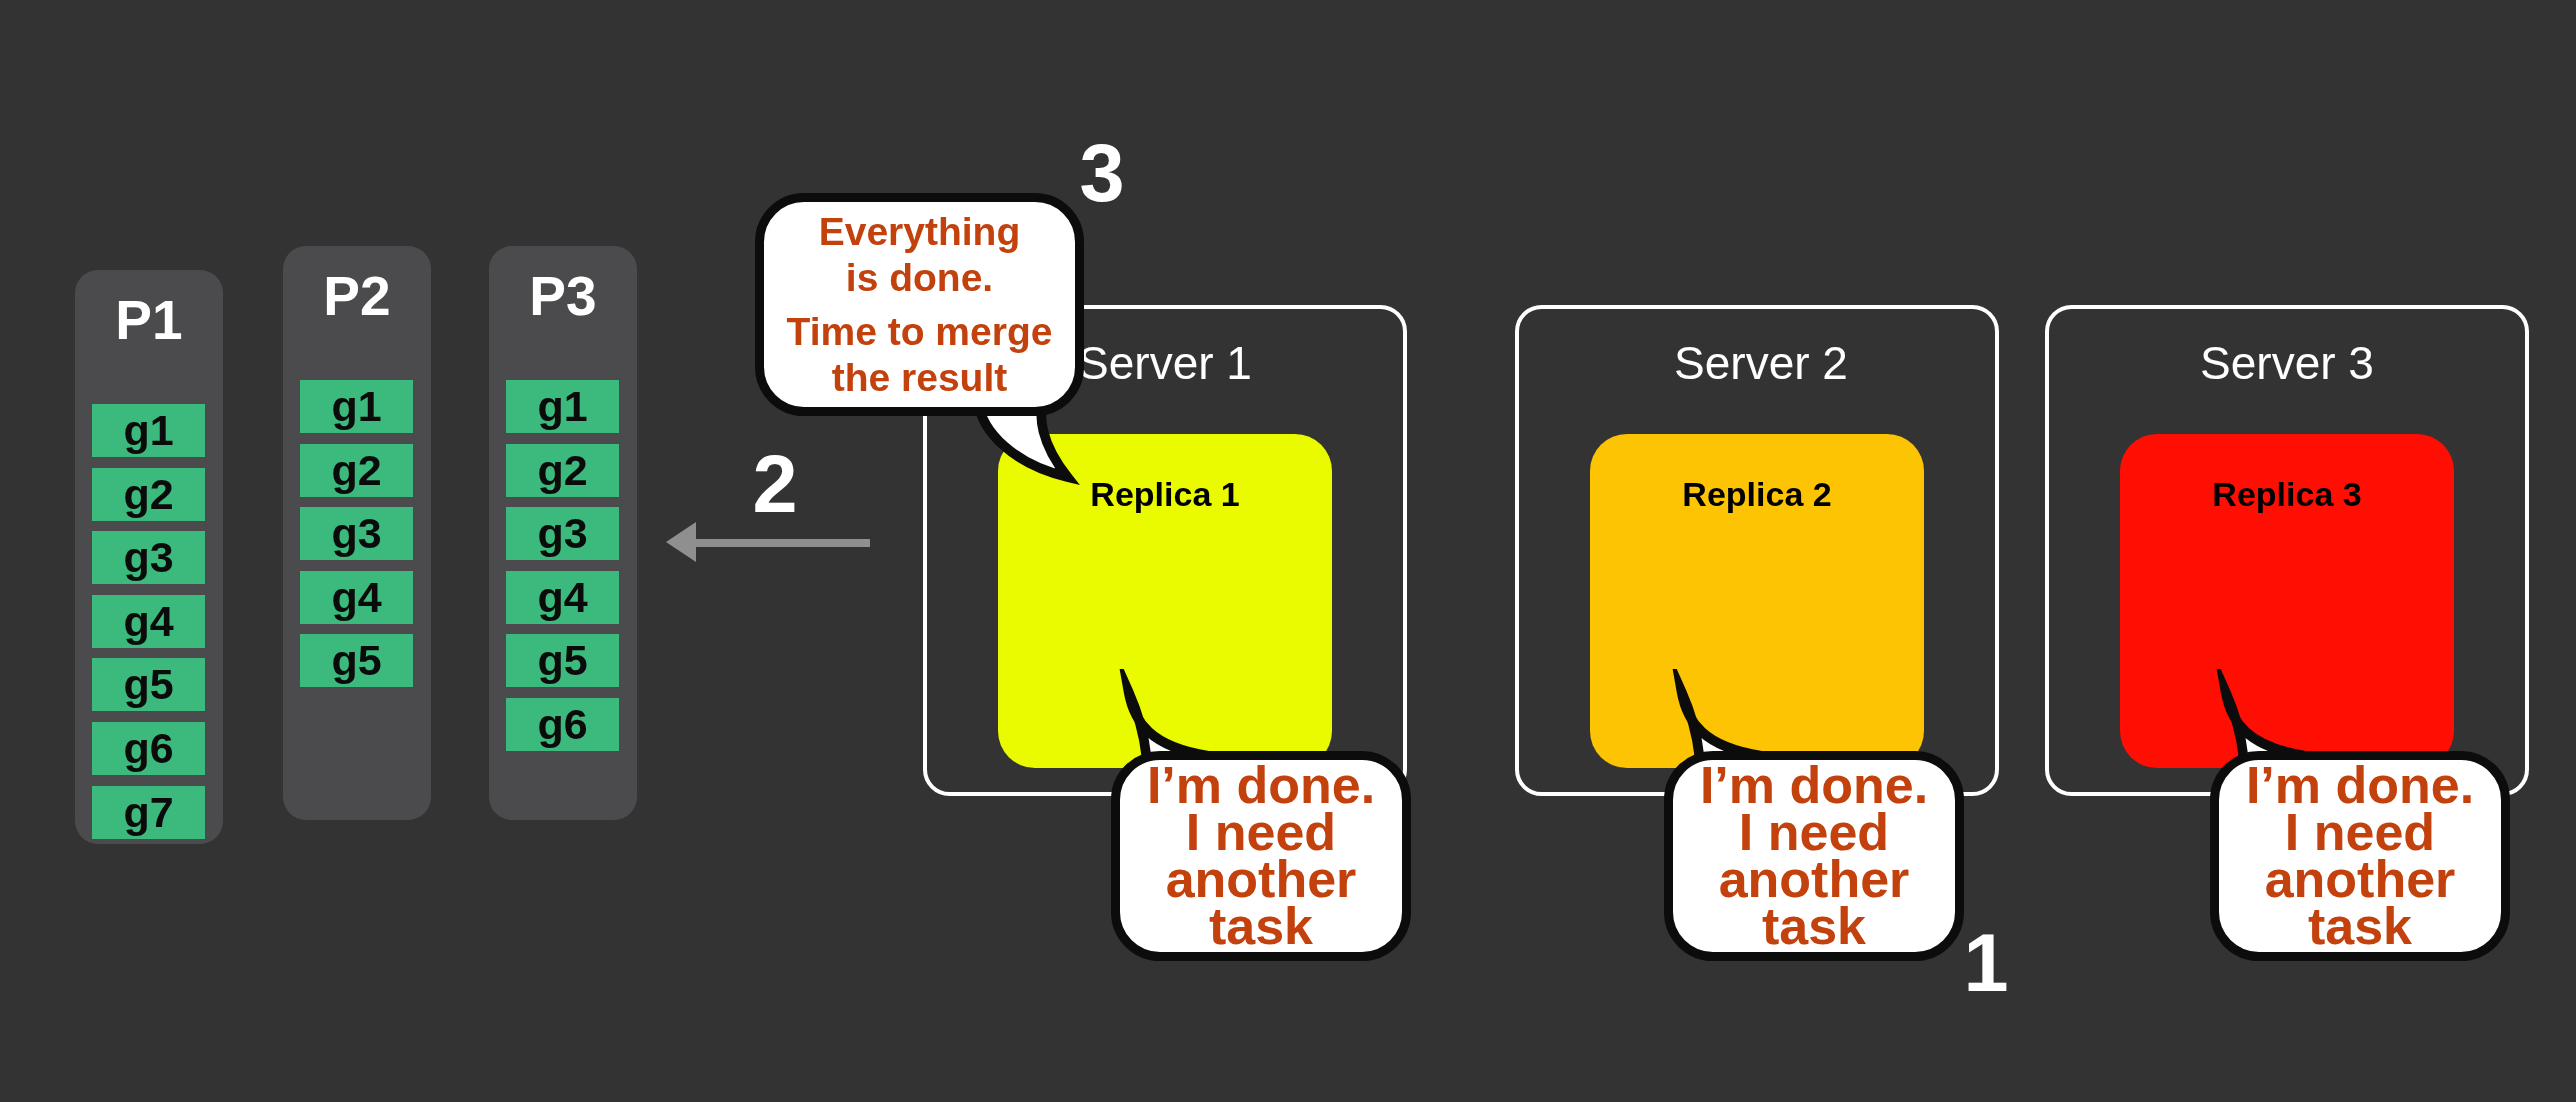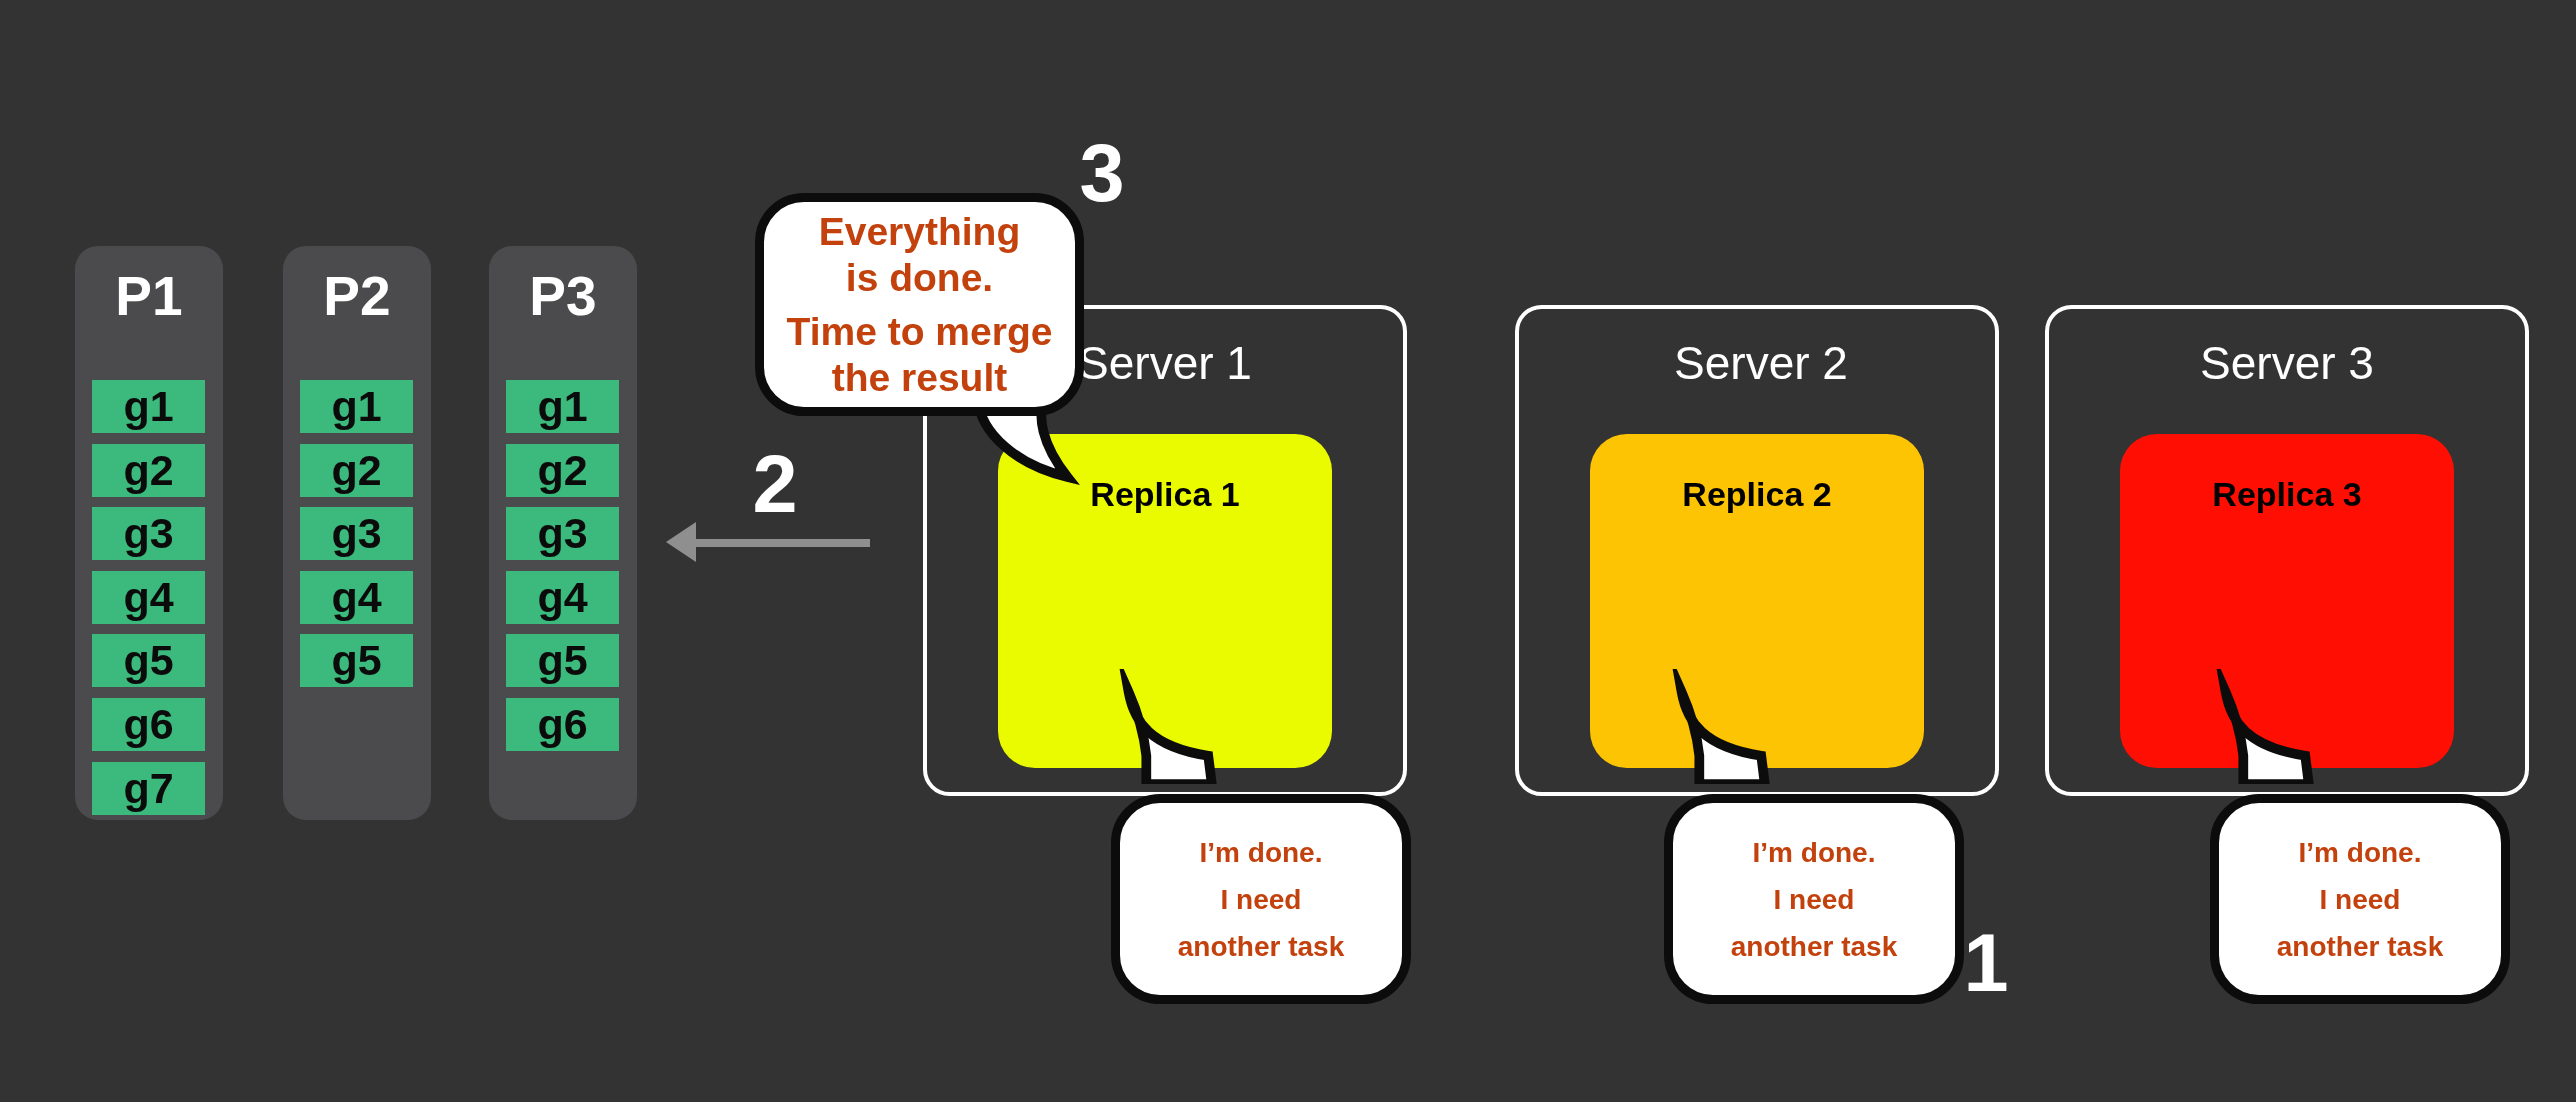--- a/index.html
+++ b/index.html
@@ -9,21 +9,21 @@
     font-family: "Liberation Sans", "DejaVu Sans", sans-serif;
     overflow: hidden;
   }
   .stage { position: relative; width: 2576px; height: 1102px; }
 
   
   .partition {
     position: absolute; top: 246px; width: 148px; height: 574px;
     background: var(--column-bg, #4b4b4d); border-radius: 23px; z-index: 1;
   }
-  .partition.p1 { left: 75px; }
+  .partition.p1 { left: 75px; margin-top: 24px; }
   .partition.p2 { left: 283px; }
   .partition.p3 { left: 489px; }
   .p-title {
     margin-top: 21px; text-align: center;
     font-size: 55px; line-height: 58px; font-weight: 700; color: #ffffff;
   }
   .tasks { position: absolute; top: 134px; left: 17px; width: 113px; }
   .task {
     height: 53px; margin-bottom: 10.6px;
     background: var(--task-green, #3cb97d);
@@ -76,21 +76,21 @@
     font-size: 34px; font-weight: 700; color: #000000;
   }
 
   
   .bubble {
     position: absolute; background: #ffffff; border: 9.7px solid #0c0c0c;
     border-radius: 49px; box-sizing: border-box;
     display: flex; flex-direction: column; align-items: center; justify-content: center;
     text-align: center; color: #c2410c; font-weight: 700; z-index: 7;
   }
-  .bubble.done { top: 751px; width: 300px; height: 210px; font-size: 28px; line-height: 47px; margin-top: 43px; }
+  .bubble.done { top: 751px; width: 300px; height: 210px; font-size: 52px; line-height: 47px; }
   .bubble.done.b1 { left: 1111px; }
   .bubble.done.b2 { left: 1664px; }
   .bubble.done.b3 { left: 2210px; }
   .bubble.merge { left: 755px; top: 193px; width: 329px; height: 223px;
                   font-size: 39px; line-height: 46px; }
   .bubble.merge .group2 { margin-top: 8px; }
 
   .tail { position: absolute; z-index: 6; }
   .tail path { fill: #ffffff; stroke: #0c0c0c; stroke-width: 11px; stroke-miterlimit: 12; }
   .tail.t-up1  { left: 1102px; top: 669px; }

